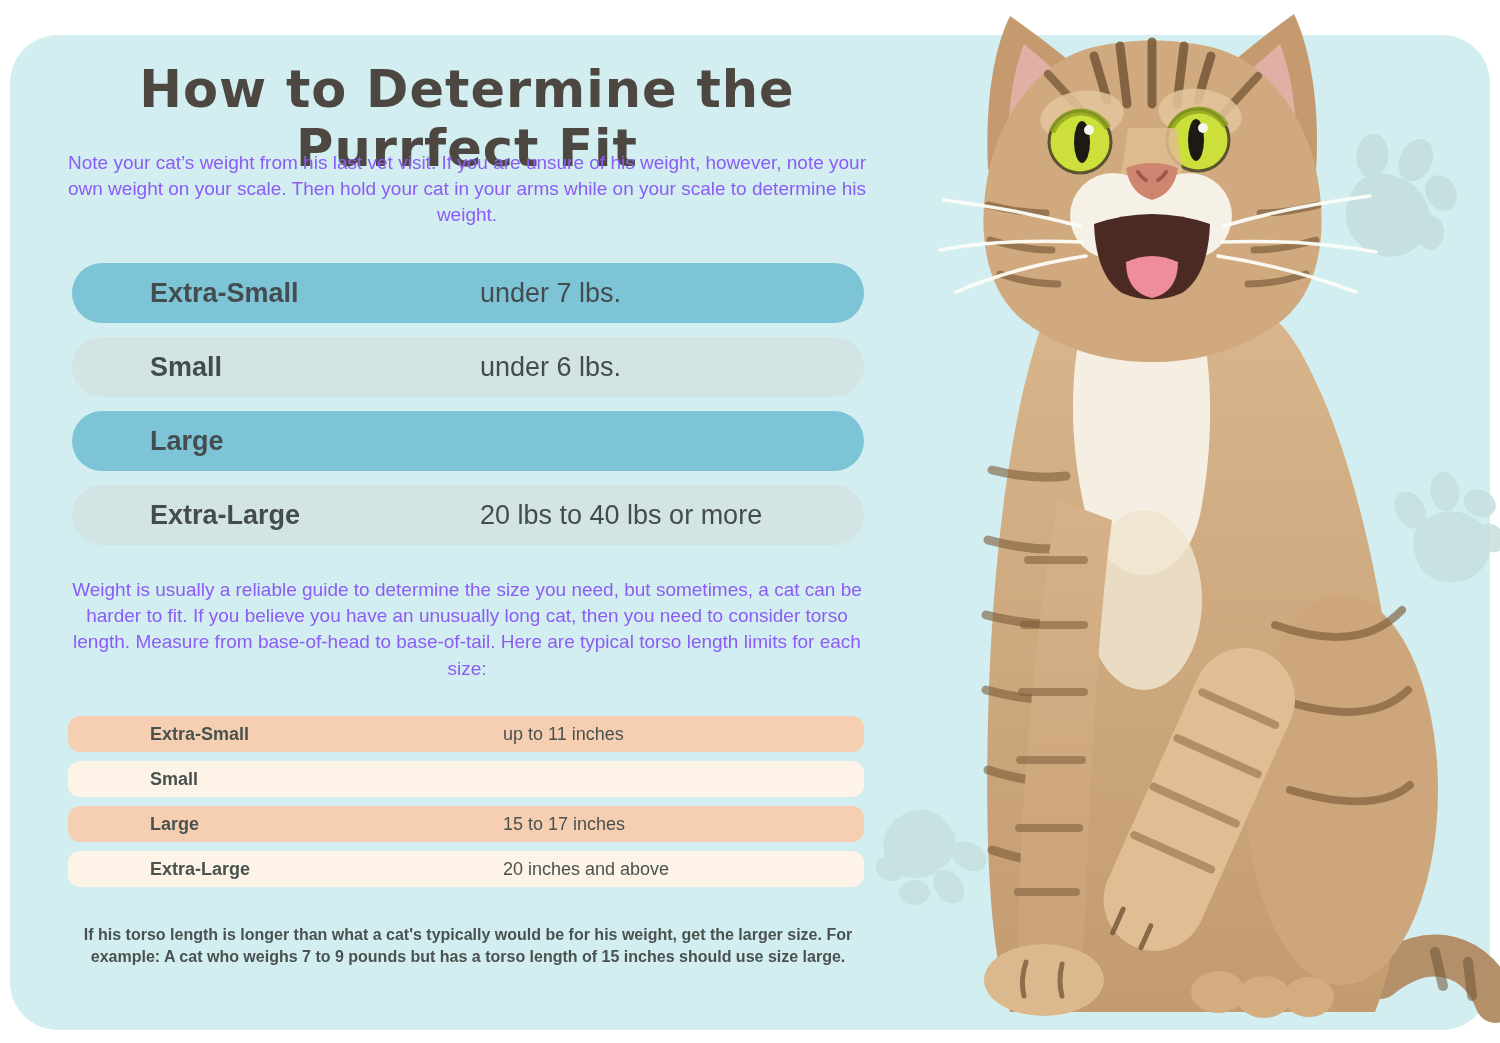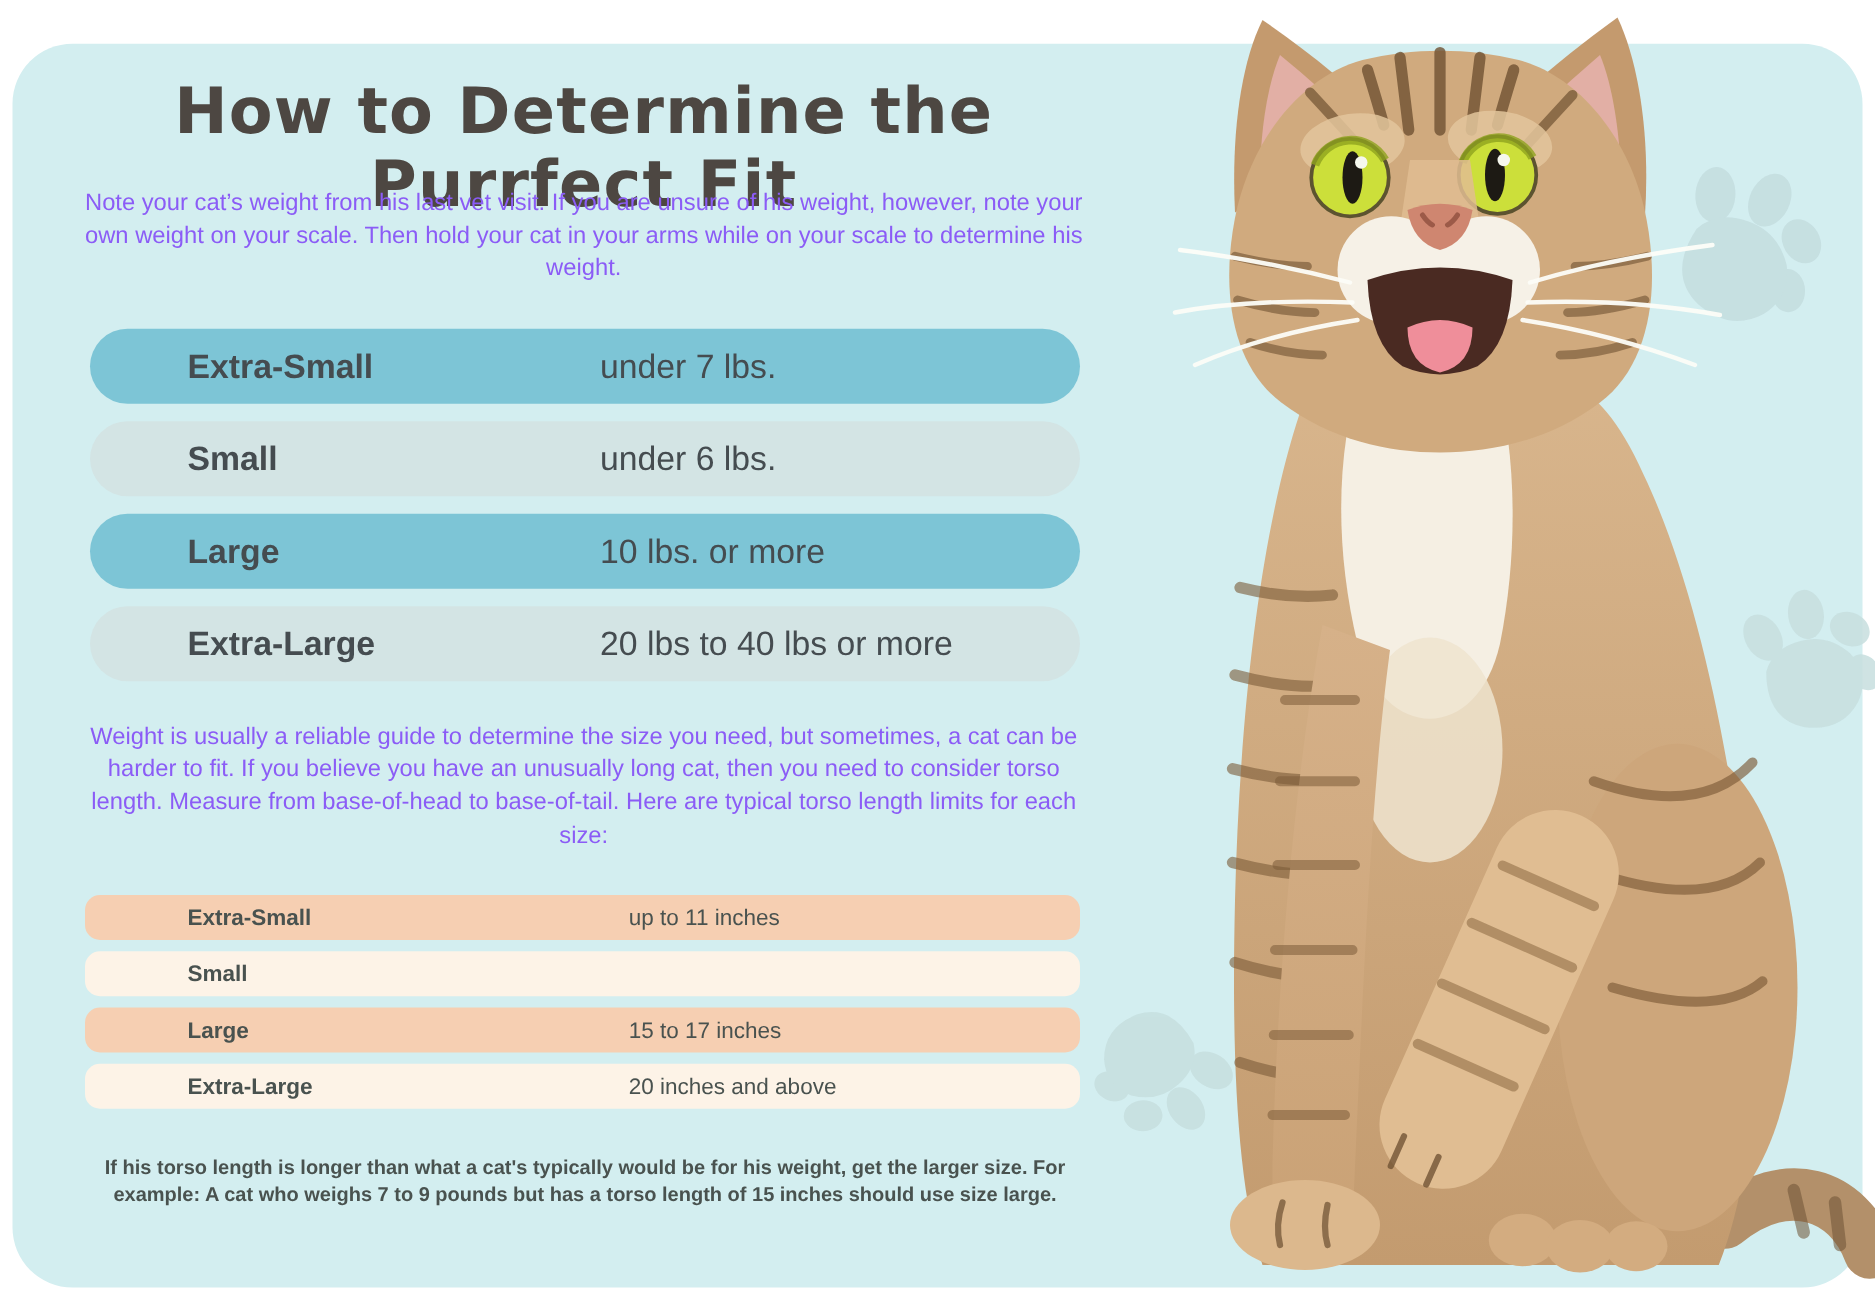--- a/index.html
+++ b/index.html
@@ -92,21 +92,20 @@
       <div class="row teal">
         <span class="lbl">Extra-Small</span>
         <span class="val">under 7 lbs.</span>
       </div>
       <div class="row muted">
         <span class="lbl">Small</span>
         <span class="val">under 6 lbs.</span>
       </div>
       <div class="row teal">
         <span class="lbl">Large</span>
-        <span class="val">10 lbs. or more</span>
       </div>
       <div class="row muted">
         <span class="lbl">Extra-Large</span>
         <span class="val">20 lbs to 40 lbs or more</span>
       </div>
     </div>
 
     <p class="para middle">Weight is usually a reliable guide to determine the size you need, but sometimes, a cat can be harder to fit. If you believe you have an unusually long cat, then you need to consider torso length. Measure from base-of-head to base-of-tail. Here are typical torso length limits for each size:</p>
 
     <div class="table2">

